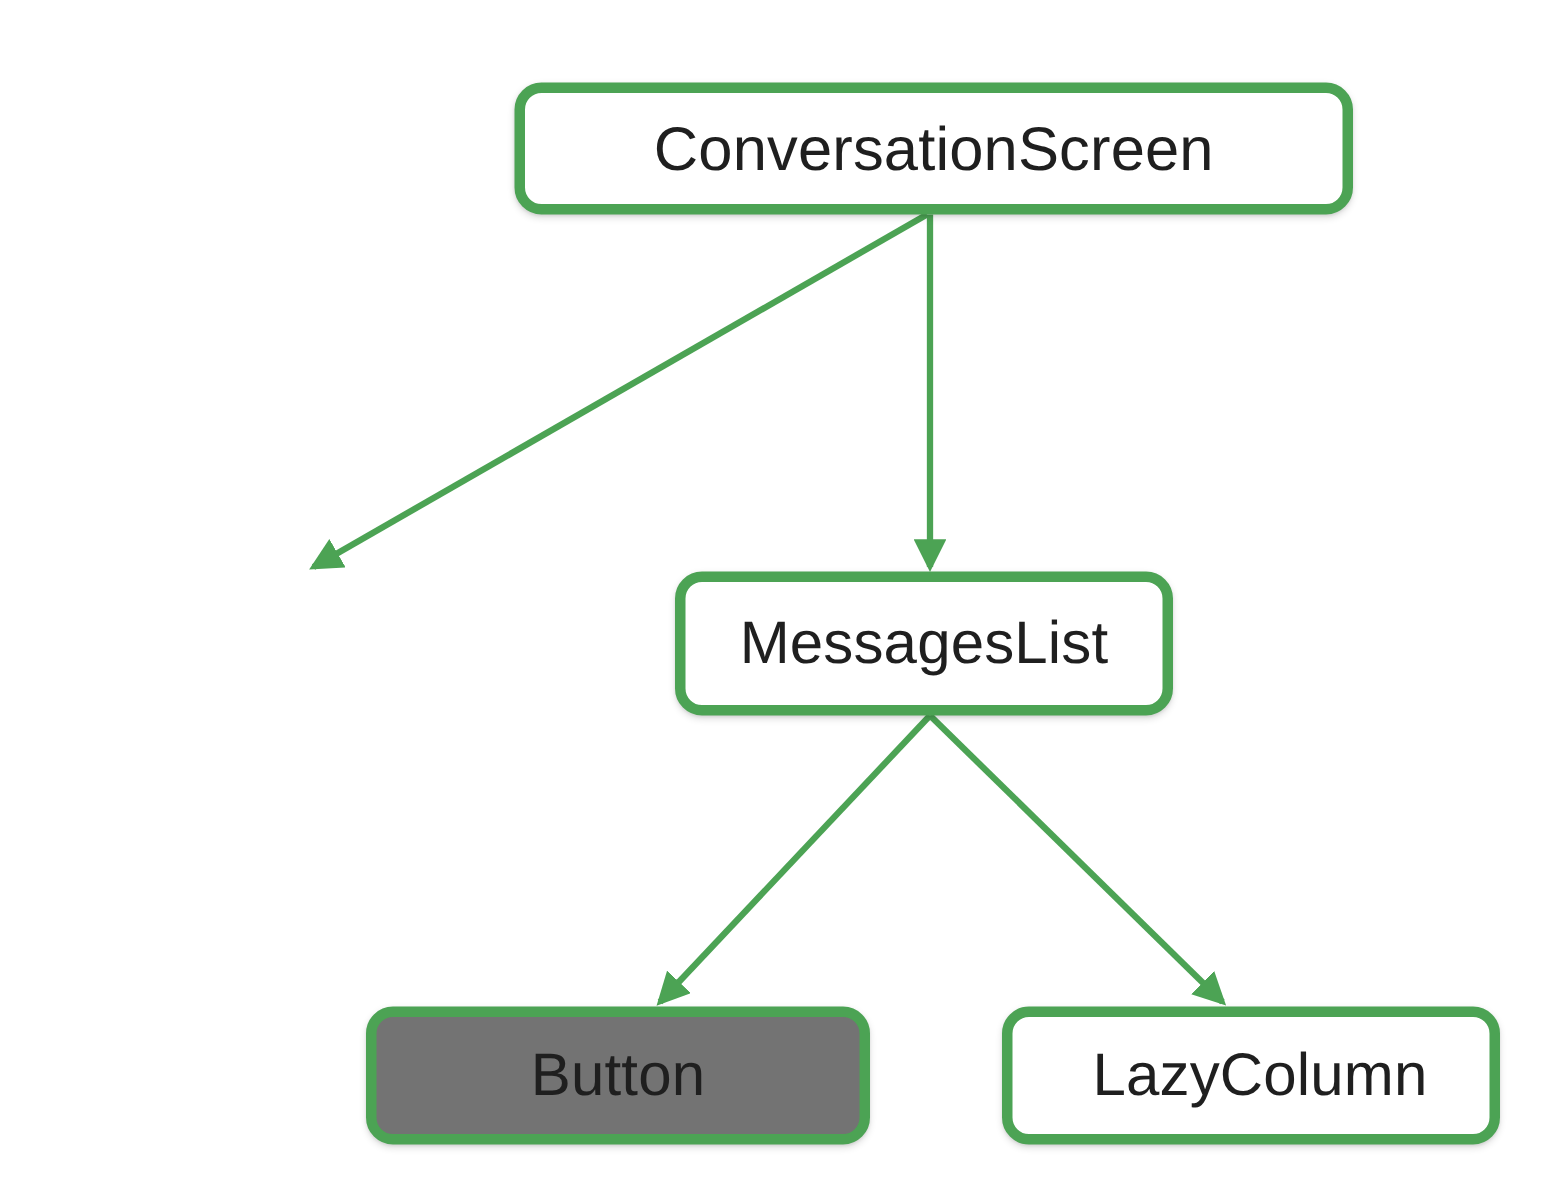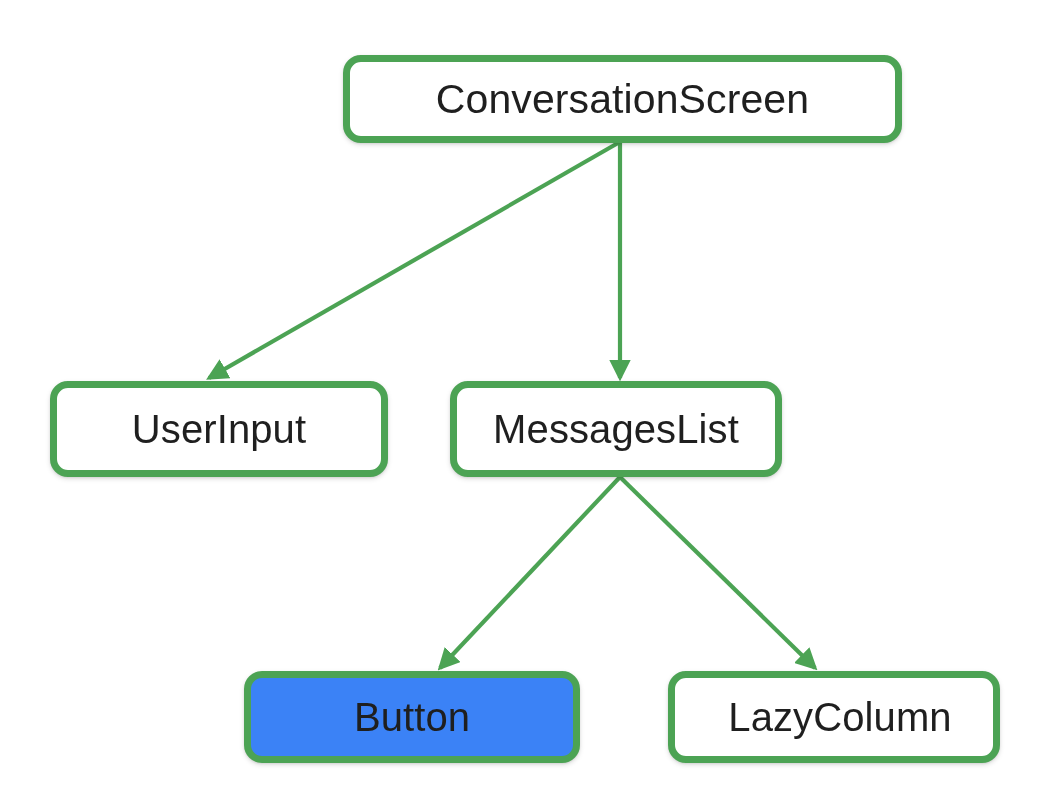--- a/index.html
+++ b/index.html
@@ -92,29 +92,26 @@
 
     <line x1="620" y1="477" x2="440" y2="668" stroke="#4ca354" stroke-width="4.2" marker-end="url(#arrowhead)"></line>
 
     <line x1="620" y1="477" x2="815" y2="668" stroke="#4ca354" stroke-width="4.2" marker-end="url(#arrowhead)"></line>
   </svg>
 
   <div class="node" id="node-conversationscreen" style="left: 343px; top: 55px; width: 559px; height: 88px; border-color: rgb(76, 163, 84); background: rgb(255, 255, 255);">
     <span class="node-label" style="color: rgb(31, 31, 31);">ConversationScreen</span>
   </div>
 
-  <div class="node" id="node-userinput" style="left: 50px; top: 381px; width: 338px; height: 96px; border-color: rgb(76, 163, 84); background: rgb(255, 255, 255);">
-    <span class="node-label" style="color: rgb(31, 31, 31);">UserInput</span>
-  </div>
 
   <div class="node" id="node-messageslist" style="left: 450px; top: 381px; width: 332px; height: 96px; border-color: rgb(76, 163, 84); background: rgb(255, 255, 255);">
     <span class="node-label" style="color: rgb(31, 31, 31);">MessagesList</span>
   </div>
 
-  <div class="node" id="node-button" style="left: 244px; top: 671px; width: 336px; height: 92px; border-color: rgb(76, 163, 84); background: #3b82f6;">
+  <div class="node" id="node-button" style="left: 244px; top: 671px; width: 336px; height: 92px; border-color: rgb(76, 163, 84); background: #737373;">
     <span class="node-label" style="color: rgb(31, 31, 31);">Button</span>
   </div>
 
   <div class="node" id="node-lazycolumn" style="left: 668px; top: 671px; width: 332px; height: 92px; border-color: rgb(76, 163, 84); background: rgb(255, 255, 255);">
     <span class="node-label" style="color: rgb(31, 31, 31);">LazyColumn</span>
   </div>
 
 </div>
 
 </body></html>

